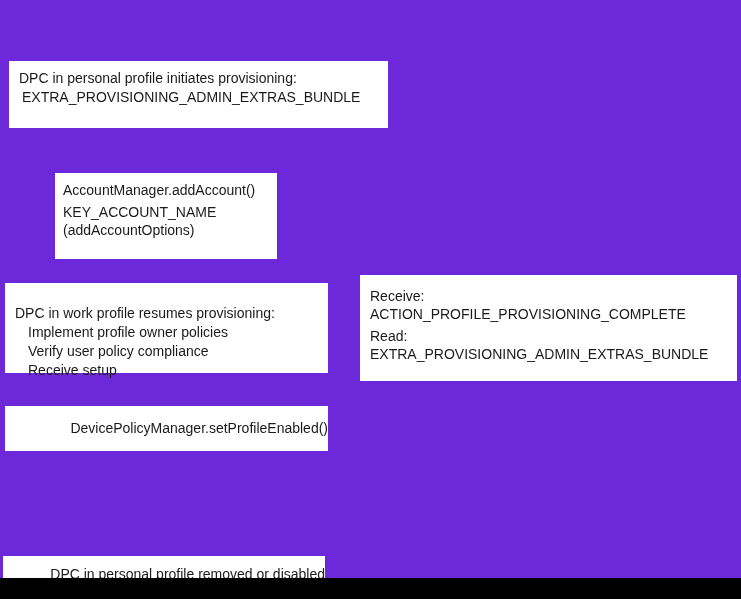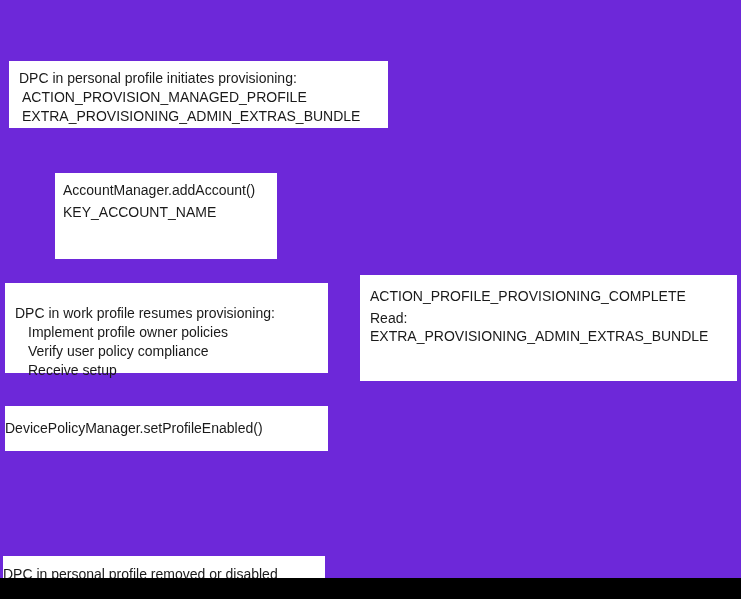--- a/index.html
+++ b/index.html
@@ -23,56 +23,57 @@
     font-size: 14px;
     line-height: 19px;
   }
   .line { white-space: nowrap; }
   .indent-sm { padding-left: 3px; }
   .indent { padding-left: 13px; }
   .gap { margin-top: 4px; }
   .center {
     display: flex;
     align-items: center;
-    justify-content: flex-start;
+    justify-content: flex-end;
     text-align: center;
   }
   
   .b-initiate   { left: 9px;   top: 61px;  width: 379px; height: 67px;  padding: 8px 10px; }
   .b-account    { left: 55px;  top: 173px; width: 222px; height: 86px;  padding: 8px 8px;  line-height: 18px; }
   .b-resume     { left: 5px;   top: 283px; width: 323px; height: 90px;  padding: 21px 10px; }
   .b-receive    { left: 360px; top: 275px; width: 377px; height: 106px; padding: 12px 10px; line-height: 18px; }
   .b-enabled    { left: 5px;   top: 406px; width: 323px; height: 45px; }
   .b-provision  { left: 5px;   top: 483px; width: 323px; height: 39px; }
   .b-removed    { left: 3px;   top: 556px; width: 322px; height: 37px; }
 </style>
 </head>
 <body>
 
 <div class="stage">
 
   <div class="box b-initiate">
     <div class="line">DPC in personal profile initiates provisioning:</div>
-    <div class="line indent-sm">ACTION_PROVISION_MANAGED_PROFILE</div>
     <div class="line indent-sm">EXTRA_PROVISIONING_ADMIN_EXTRAS_BUNDLE</div>
   </div>
 
   <div class="box b-account">
     <div class="line">AccountManager.addAccount()</div>
     <div class="line gap">KEY_ACCOUNT_NAME</div>
+    <div class="line">(addAccountOptions)</div>
   </div>
 
   <div class="box b-resume">
     <div class="line">DPC in work profile resumes provisioning:</div>
     <div class="line indent">Implement profile owner policies</div>
     <div class="line indent">Verify user policy compliance</div>
     <div class="line indent">Receive setup</div>
   </div>
 
   <div class="box b-receive">
+    <div class="line">Receive:</div>
     <div class="line">ACTION_PROFILE_PROVISIONING_COMPLETE</div>
     <div class="line gap">Read:</div>
     <div class="line">EXTRA_PROVISIONING_ADMIN_EXTRAS_BUNDLE</div>
   </div>
 
   <div class="box b-enabled center">
     <span class="line">DevicePolicyManager.setProfileEnabled()</span>
   </div>
 
 

